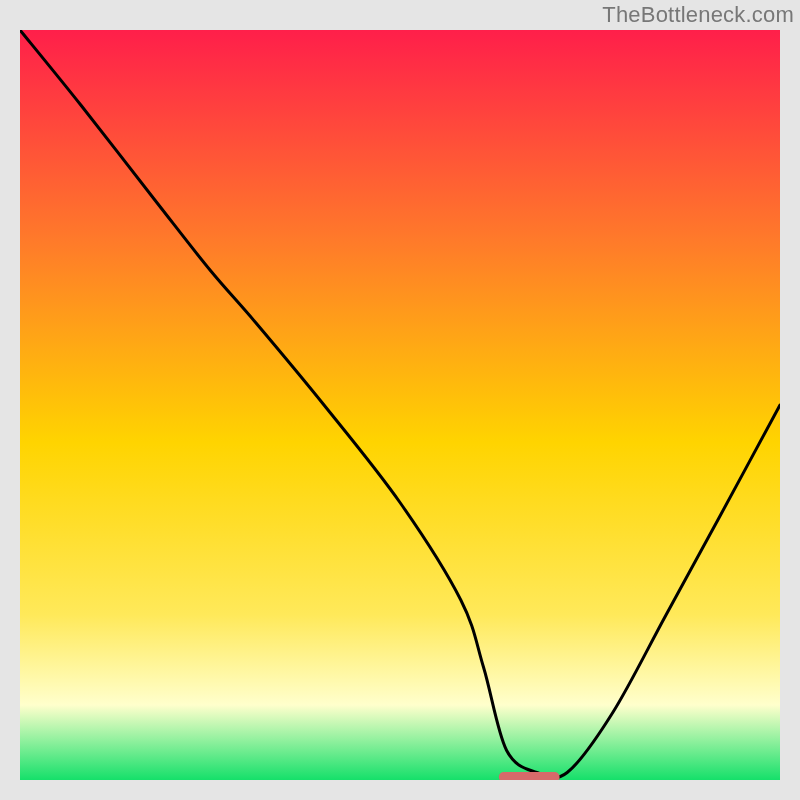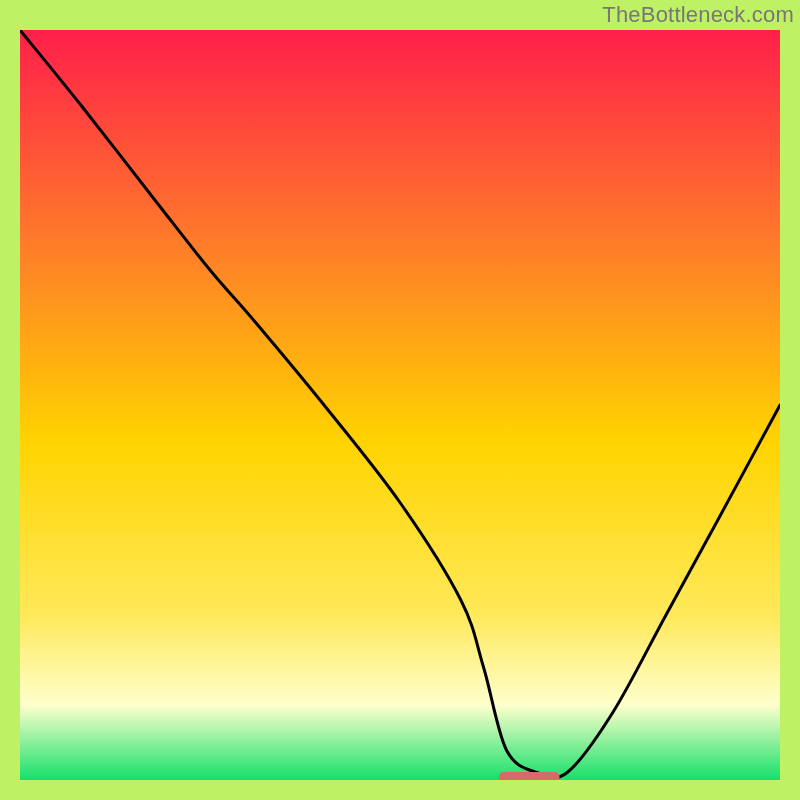--- a/index.html
+++ b/index.html
@@ -8,21 +8,21 @@
     width: 800px;
     height: 800px;
     overflow: hidden;
     background: #000;
     font-family: Arial, Helvetica, sans-serif;
   }
   .frame {
     position: relative;
     width: 800px;
     height: 800px;
-    background: #bef264;
+    background: #e5e5e5;
   }
   .watermark {
     position: absolute;
     top: 2px;
     right: 6px;
     color: #777;
     font-size: 22px;
     font-weight: 500;
     letter-spacing: 0.2px;
     user-select: none;

